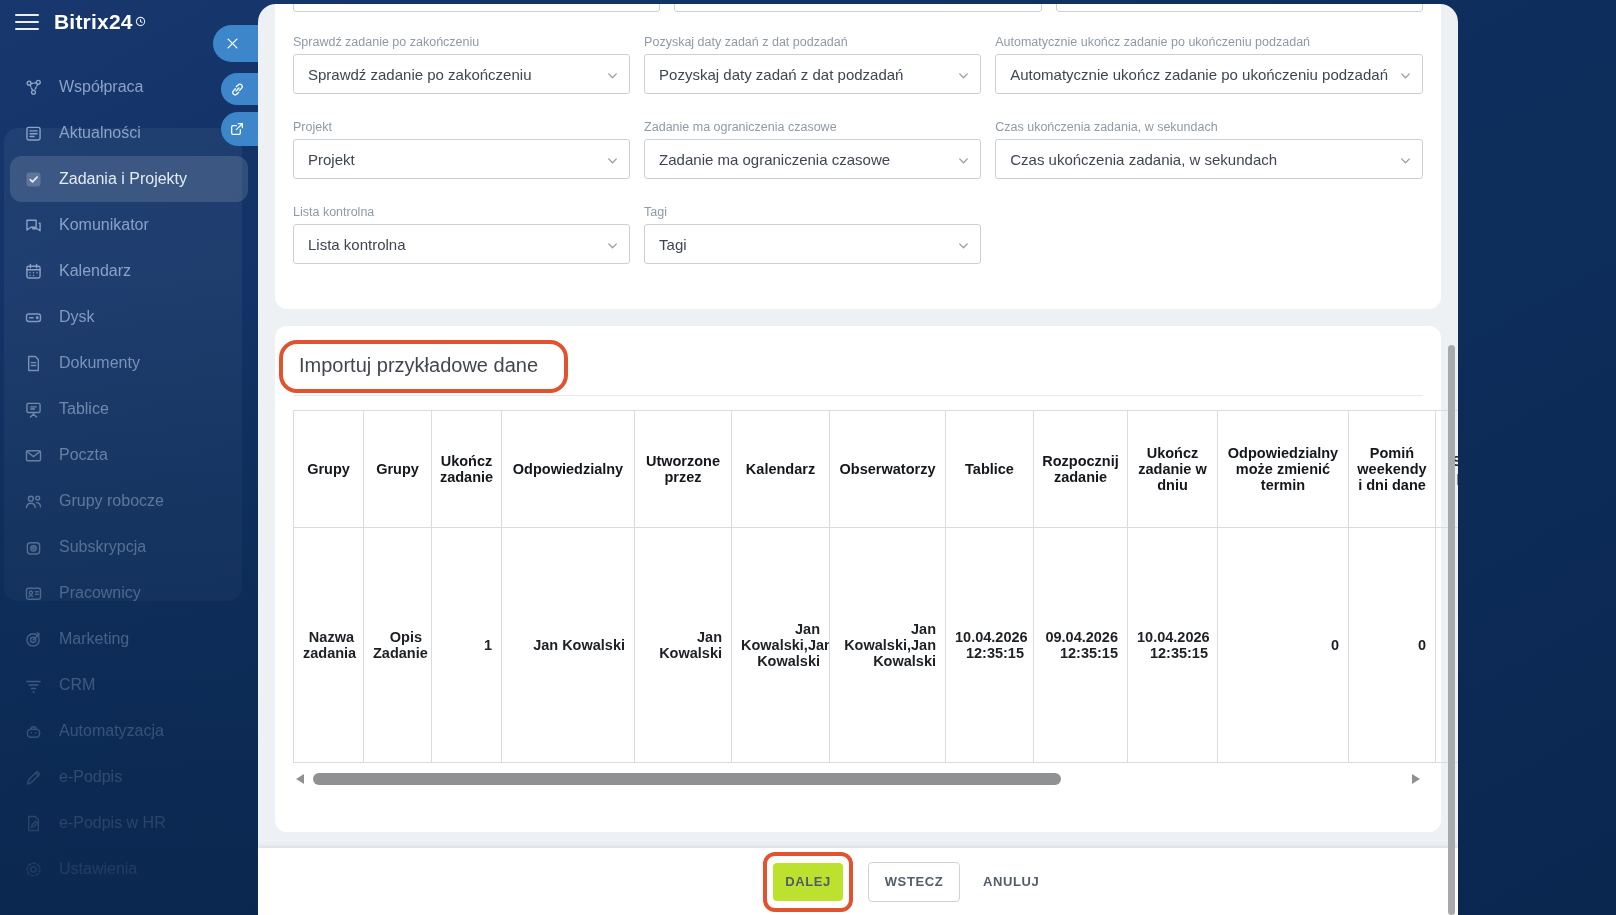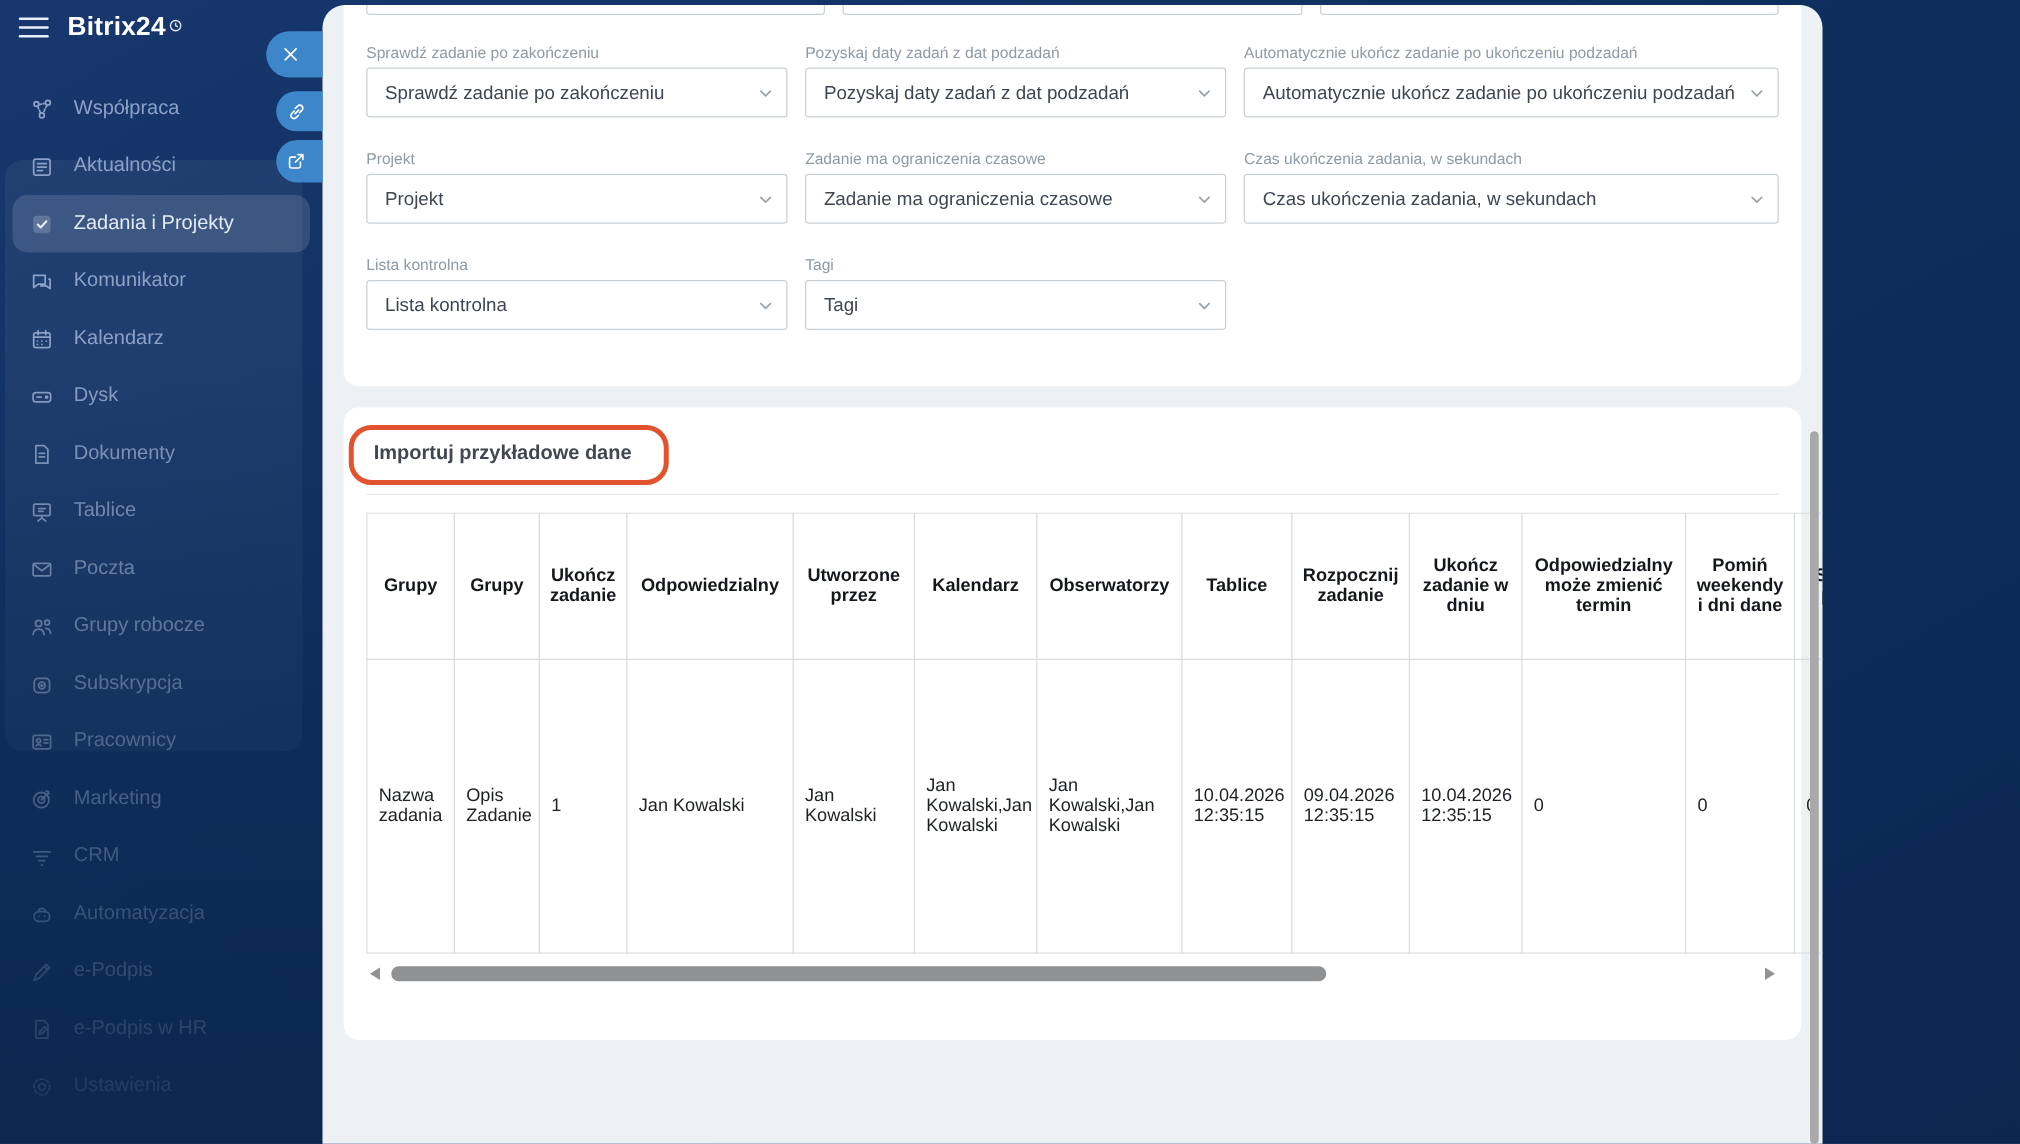--- a/index.html
+++ b/index.html
@@ -44,28 +44,28 @@
   .field-label { font-size:12.5px; color:#8f9aa5; margin-bottom:5px; white-space:nowrap; overflow:hidden; }
   .select { position:relative; height:40px; border:1px solid #c9d1d6; border-radius:3px; background:#fff;
       display:flex; align-items:center; padding:0 34px 0 14px; cursor:pointer; }
   .select .sel-text { font-size:15px; color:#3f4652; white-space:nowrap; overflow:hidden; }
   .select .chev { position:absolute; right:10px; top:50%; margin-top:-6px; color:#9aa3ab; }
 
   
   .heading-row { padding-top:14px; height:69px; }
   .annotation-ring { display:inline-block; border:4px solid #e0532e; border-radius:18px;
       padding:10px 26px 12px 16px; margin-left:-14px; background:transparent; }
-  .heading { font-size:16px; color:#42474f;font-weight:bold; }
+  .heading { font-size:20px; color:#42474f; }
   .divider { border-bottom:1px solid #e7eaec; }
   .table-clip { margin-top:14px; width:1242px; overflow:hidden; }
   table.sample { border-collapse:collapse; table-layout:fixed; }
   table.sample th, table.sample td { border:1px solid #d8dcdf; font-size:14.5px; color:#14171c;
       overflow:hidden; }
   table.sample th { height:117px; font-weight:bold; text-align:center; vertical-align:middle; padding:4px 6px; }
-  table.sample td { height:235px; vertical-align:middle; text-align:left; padding:6px 9px; font-weight:normal; color:#1d2025; }
+  table.sample td { height:235px; vertical-align:middle; text-align:right; padding:6px 9px; font-weight:bold; color:#1d2025; }
 
   
   .hscroll { position:relative; margin-top:9px; height:14px; }
   .hs-arrow { position:absolute; top:2px; width:0; height:0; border-style:solid; cursor:pointer; }
   .hs-left  { left:3px;  border-width:5px 8px 5px 0; border-color:transparent #8f9192 transparent transparent; }
   .hs-right { right:3px; border-width:5px 0 5px 8px; border-color:transparent transparent transparent #8f9192; }
   .hs-thumb { position:absolute; left:20px; top:1px; width:748px; height:12px; background:#8f9192; border-radius:7px; cursor:grab; }
 
   
   .footer { position:absolute; left:0; right:0; bottom:0; height:67px; background:#ffffff;
@@ -455,15 +455,24 @@
       </div>
       <div class="hscroll">
         <div class="hs-arrow hs-left"></div>
         <div class="hs-thumb"></div>
         <div class="hs-arrow hs-right"></div>
       </div>
     </div>
 
   </div>
 
+  <div class="footer">
+    <div class="footer-inner">
+      <span class="ring">
+        <div class="btn btn-next">DALEJ</div>
+      </span>
+      <div class="btn btn-back">WSTECZ</div>
+      <div class="btn btn-cancel">ANULUJ</div>
+    </div>
+  </div>
 
   <div class="v-thumb"></div>
 </div>
 
 </body></html>

